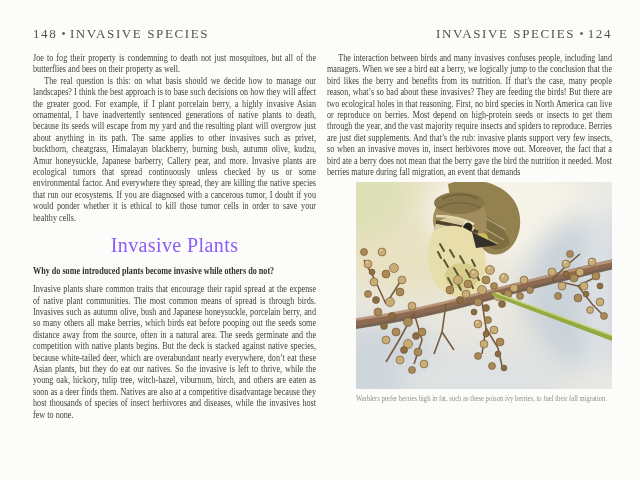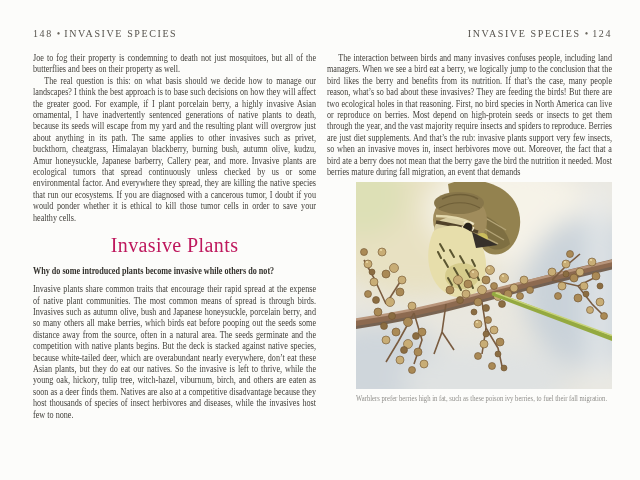--- a/index.html
+++ b/index.html
@@ -3,35 +3,35 @@
 <meta charset="utf-8">
 <style>
   html,body{margin:0;padding:0;}
   body{width:640px;height:480px;overflow:hidden;background:#fcfcfa;
        font-family:"Liberation Serif","DejaVu Serif",serif;}
   .spread{position:relative;width:640px;height:480px;background:#fcfcfa;}
   .page{position:absolute;top:29px;}
   .page-left{left:33px;width:283px;}
   .page-right{left:327px;width:285px;}
 
-  .running-head{font-size:10px;letter-spacing:1.6px;color:#55524c;
+  .running-head{font-size:13px;letter-spacing:1.6px;color:#55524c;
       line-height:10px;white-space:nowrap;}
   .running-head.rh-right{text-align:right;}
   .running-head .sep{padding:0 4px;color:#6a665e;letter-spacing:0;}
 
   
   .cond{transform:scaleX(0.8);transform-origin:0 0;width:125%;}
 
   p.body{margin:0;font-size:10.2px;line-height:11.4px;color:#403e39;
       text-align:justify;}
   p.body.first{margin-top:13px;}
   p.body.indent{text-indent:14px;}
 
   h1.chapter{margin:11px 0 8px 0;font-weight:400;font-size:20px;
-      letter-spacing:.4px;color:#be185d;text-align:center;}
+      letter-spacing:.4px;color:#8b5cf6;text-align:center;}
   h2.question{margin:0 0 6px 0;font-size:10.2px;font-weight:700;color:#34322d;
       white-space:nowrap;line-height:12px;}
 
   figure{margin:5px 0 0 29px;padding:0;width:256px;}
   figure svg{display:block;}
   .caption{margin:5px 0 0 29px;font-size:8.3px;line-height:10.5px;
       color:#8f8e8a;}
 </style>
 </head>
 <body>

